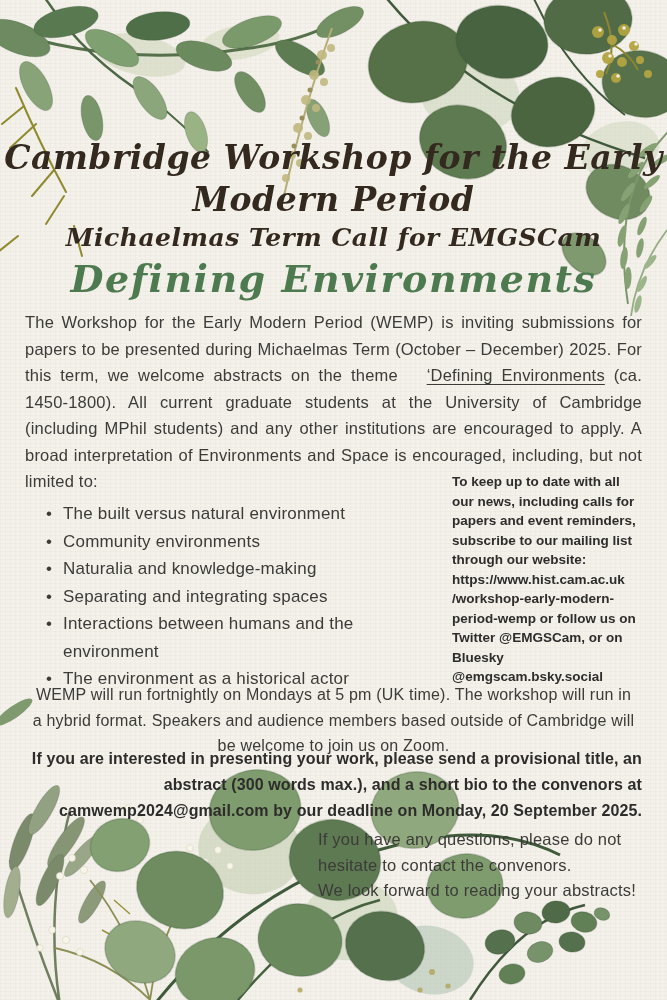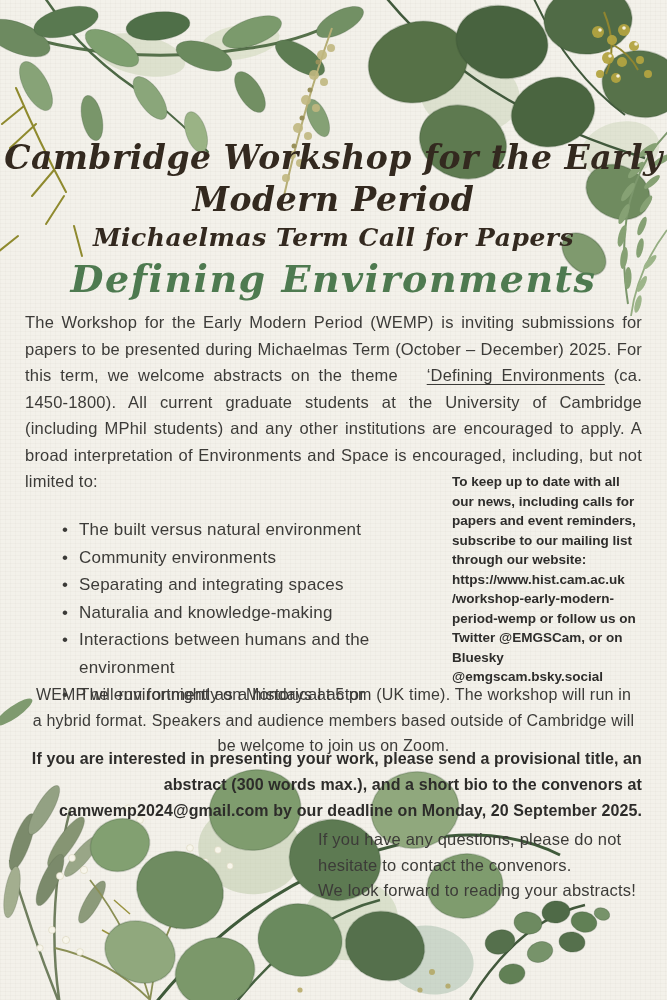--- a/index.html
+++ b/index.html
@@ -34,21 +34,21 @@
   .intro{
     position:absolute;top:309px;left:25px;width:617px;
     font-size:16.5px;line-height:26.5px;
     text-align:justify;letter-spacing:.2px;
     margin:0;
   }
   .intro .u{text-decoration:underline;text-underline-offset:3px;margin-left:20px;}
 
   .bullets{
     position:absolute;top:500px;left:46px;width:402px;
-    margin:16px;padding:0;list-style:none;
+    margin:0;padding:0;list-style:none;
     font-size:17px;line-height:27.5px;letter-spacing:.2px;
   }
   .bullets li{position:relative;padding-left:17px;}
   .bullets li::before{
     content:"•";position:absolute;left:0;top:0;color:#3c3b38;
   }
 
   .sidebar-note{
     position:absolute;top:472px;left:452px;width:212px;
     font-size:13.5px;line-height:19.5px;font-weight:bold;
@@ -279,31 +279,31 @@
       <circle cx="432" cy="282" r="3"></circle>
         <circle cx="448" cy="296" r="2.6"></circle>
       <circle cx="420" cy="300" r="2.6"></circle>
         <circle cx="300" cy="300" r="2.6"></circle>
     </g>
   </svg>
 
   <header class="titleblock">
     <div class="title-line1">Cambridge Workshop for the Early</div>
     <div class="title-line2">Modern Period</div>
-    <div class="subtitle">Michaelmas Term Call for Papers</div>
+    <div class="subtitle">Michaelmas Term Call for EMGSCam</div>
     <div class="theme">Defining Environments</div>
   </header>
 
   <p class="intro"><span>The Workshop for the Early Modern Period (WEMP) is inviting submissions for papers to be presented during Michaelmas Term (October – December) 2025. For this term, we welcome abstracts on the theme </span><span class="u">‘Defining Environments</span><span> (ca. 1450-1800). All current graduate students at the University of Cambridge (including MPhil students) and any other institutions are encouraged to apply.  A broad interpretation of Environments and Space is encouraged, including, but not limited to:</span></p>
 
   <ul class="bullets">
     <li>The built versus natural environment</li>
     <li>Community environments</li>
+    <li>Naturalia and knowledge-making</li>
     <li>Separating and integrating spaces</li>
-    <li>Naturalia and knowledge-making</li>
     <li>Interactions between humans and the environment</li>
     <li>The environment as a historical actor</li>
   </ul>
 
   <aside class="sidebar-note">To keep up to date with all
 our news, including calls for
 papers and event reminders,
 subscribe to our mailing list
 through our website:
 https://www.hist.cam.ac.uk

